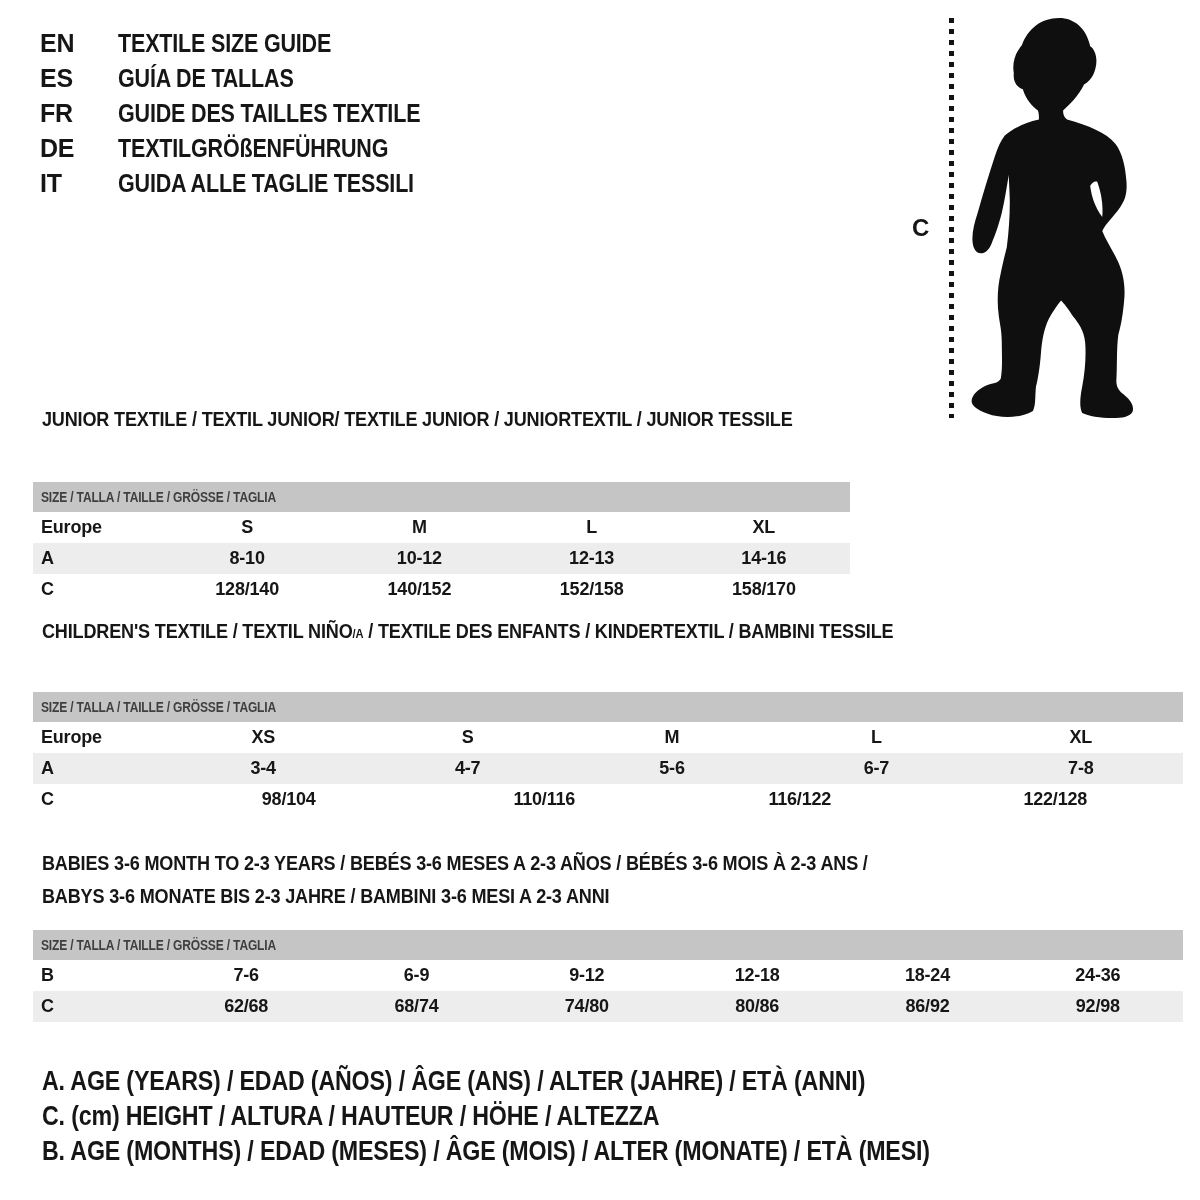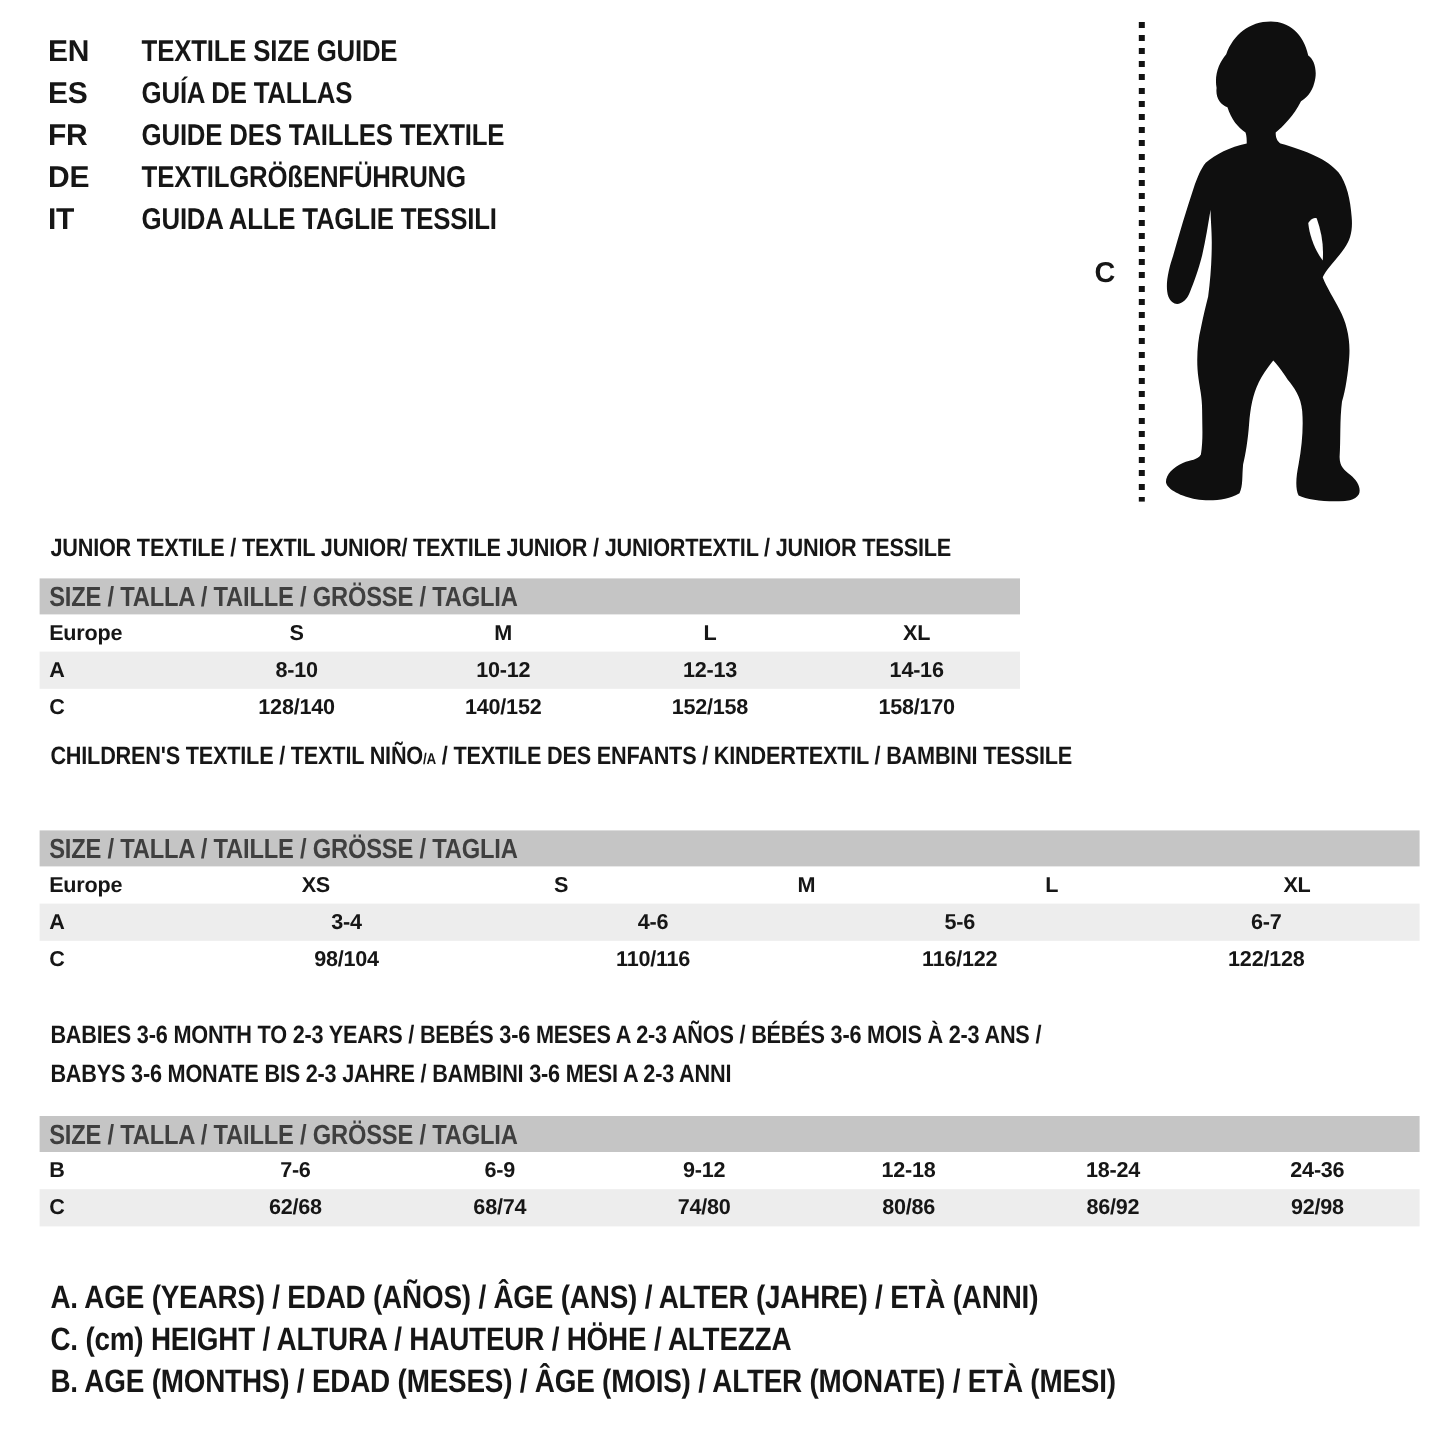--- a/index.html
+++ b/index.html
@@ -21,21 +21,21 @@
   .c-label{position:absolute;left:912px;top:214px;font-size:24px;}
   .toddler{position:absolute;left:963px;top:16px;width:172px;height:402px;}
 
   
   .stitle{position:absolute;left:42px;font-size:21px;line-height:22px;}
   .sub-small{font-size:13px;}
   .two-line .line{height:33px;line-height:33px;}
 
   
   .table{position:absolute;left:33px;}
-  .thead{height:30px;line-height:30px;background:#c5c5c5;padding-left:8px;font-size:23px;color:#3f3f3f;}
+  .thead{height:30px;line-height:30px;background:#c5c5c5;padding-left:8px;font-size:14px;color:#3f3f3f;}
   .trow{display:flex;height:31px;line-height:31px;font-size:18px;}
   .trow.alt{background:#ededed;}
   .cell0{width:120px;padding-left:8px;}
   .cell{flex:1;text-align:center;}
 
   
   .legend{position:absolute;left:42px;top:1064px;}
   .legend-line{height:35px;line-height:35px;font-size:27px;}
 </style>
 </head>
@@ -86,21 +86,21 @@
       C 45 215 46 200 46 185 C 46 175 45 165 45 158
       C 43 170 41 183 38 196 C 35 208 31 219 28 226
       C 24 237 14 240 10 230 C 7 221 10 208 14 196
       C 19 178 25 158 31 140 C 34 131 37 124 41 119
       C 49 112 61 106 75 103 C 75 100 75 97 74 94
       C 68 90 62 83 59 73 C 53 71 49 65 50 57
       C 48 46 52 36 58 29 C 64 13 77 2 95 2 Z"></path>
     <path fill="#ffffff" d="M 133 165 C 137 176 139 188 138 200 C 131 191 127 179 126 169 C 128 166 130 164 133 165 Z"></path>
   </svg>
 
-  <div class="stitle" style="top:446px">
+  <div class="stitle" style="top:408px">
     <span class="cond">JUNIOR TEXTILE / TEXTIL JUNIOR/ TEXTILE JUNIOR / JUNIORTEXTIL / JUNIOR TESSILE</span>
   </div>
   <div class="table" style="top:482px;width:817px">
     <div class="thead">
       <span class="cond">SIZE / TALLA / TAILLE / GRÖSSE / TAGLIA</span>
     </div>
     <div class="trow">
       <span class="cell0">Europe</span>
       <span class="cell">S</span>
       <span class="cell">M</span>
@@ -134,23 +134,24 @@
       <span class="cell0">Europe</span>
       <span class="cell">XS</span>
       <span class="cell">S</span>
       <span class="cell">M</span>
       <span class="cell">L</span>
       <span class="cell">XL</span>
     </div>
     <div class="trow alt">
       <span class="cell0">A</span>
       <span class="cell">3-4</span>
-      <span class="cell">4-6</span>
+      <span class="cell">4-7</span>
       <span class="cell">5-6</span>
       <span class="cell">6-7</span>
+      <span class="cell">7-8</span>
     </div>
     <div class="trow">
       <span class="cell0">C</span>
       <span class="cell">98/104</span>
       <span class="cell">110/116</span>
       <span class="cell">116/122</span>
       <span class="cell">122/128</span>
     </div>
   </div>
 

